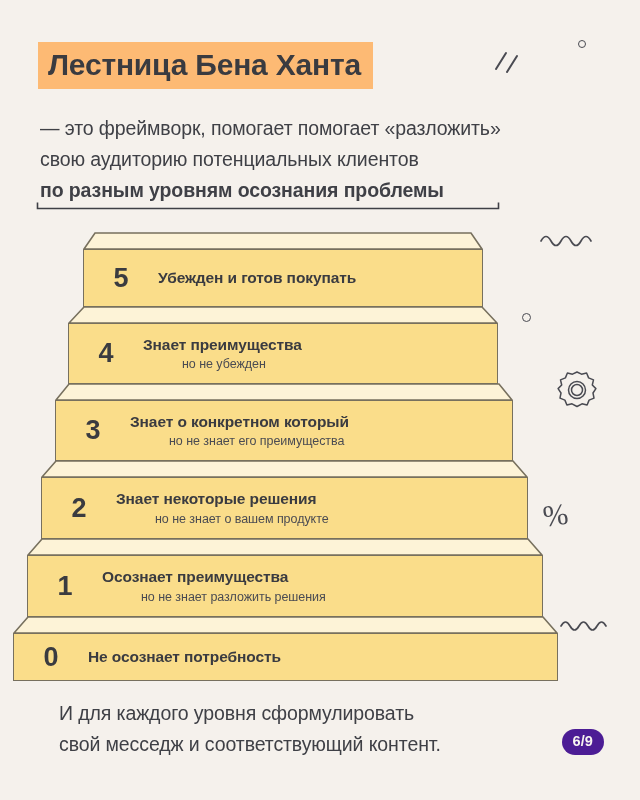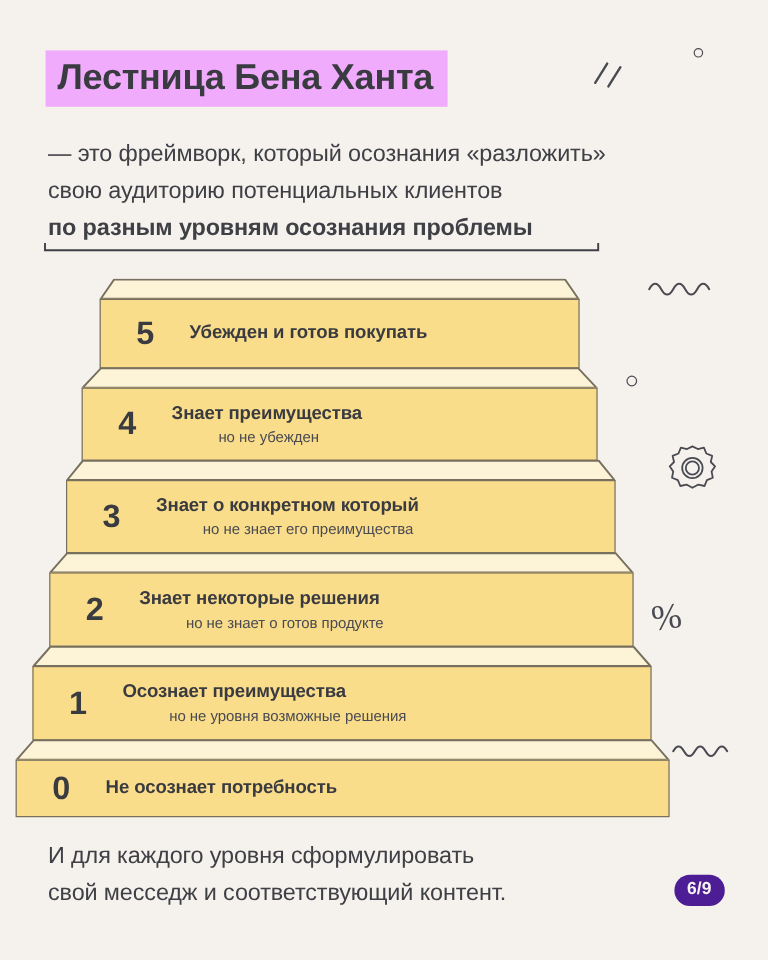--- a/index.html
+++ b/index.html
@@ -24,21 +24,21 @@
   }
 
   
   .title-wrap {
     position: absolute;
     left: 38px;
     top: 42px;
   }
   .title {
     display: inline-block;
-    background: #f0abfc;
+    background: #fdba74;
     font-size: 30px;
     font-weight: 700;
     letter-spacing: -0.2px;
     line-height: 1.0;
     padding: 8px 12px 9px 10px;
     color: #3a3b40;
     white-space: nowrap;
   }
 
   
@@ -137,20 +137,21 @@
     top: 698px;
     width: 560px;
     font-size: 19.5px;
     line-height: 31px;
     color: #3f4046;
     letter-spacing: -0.1px;
   }
   .footer-line {
     display: block;
     white-space: nowrap;
+    margin-left: 19px;
   }
   .page-badge {
     position: absolute;
     right: 36px;
     top: 729px;
     background: #4c1d95;
     color: #f7f4f0;
     font-size: 14.5px;
     font-weight: 700;
     border-radius: 999px;
@@ -181,21 +182,21 @@
 </head>
 <body>
 
 <div class="slide">
 
   <div class="title-wrap">
     <span class="title">Лестница Бена Ханта</span>
   </div>
 
   <div class="lead">
-    <span class="lead-line">— это фреймворк, который осознания «разложить»</span>
+    <span class="lead-line">— это фреймворк, помогает помогает «разложить»</span>
     <span class="lead-line">свою аудиторию потенциальных клиентов</span>
     <span class="lead-line em">
       <span>по разным уровням осознания проблемы</span>
       <svg class="bracket-underline" viewBox="0 0 464 9">
         <path d="M1.5 1.5 L1.5 7.5 L462.5 7.5 L462.5 1.5" fill="none" stroke="#3f4046" stroke-width="1.6"></path>
       </svg>
     </span>
   </div>
 
   <div class="stairs">
@@ -239,34 +240,34 @@
     </div>
 
     <div class="step" style="left:41px; top:228px; width:487px; height:79px;">
       <svg class="step-top" viewBox="0 0 487 18" preserveAspectRatio="none">
         <path d="M15 1 L472 1 L486 17 L1 17 Z" fill="#fdf3d7" stroke="#77705e" stroke-width="1.6" vector-effect="non-scaling-stroke"></path>
       </svg>
       <div class="step-face" style="height:62px;">
         <div class="step-num">2</div>
         <div class="step-textcol">
           <div class="step-title">Знает некоторые решения</div>
-          <div class="step-sub">но не знает о готов продукте</div>
+          <div class="step-sub">но не знает о вашем продукте</div>
         </div>
       </div>
     </div>
 
     <div class="step" style="left:27px; top:306px; width:516px; height:79px;">
       <svg class="step-top" viewBox="0 0 516 18" preserveAspectRatio="none">
         <path d="M15 1 L501 1 L515 17 L1 17 Z" fill="#fdf3d7" stroke="#77705e" stroke-width="1.6" vector-effect="non-scaling-stroke"></path>
       </svg>
       <div class="step-face" style="height:62px;">
         <div class="step-num">1</div>
         <div class="step-textcol">
           <div class="step-title">Осознает преимущества</div>
-          <div class="step-sub">но не уровня возможные решения</div>
+          <div class="step-sub">но не знает разложить решения</div>
         </div>
       </div>
     </div>
 
     <div class="step" style="left:13px; top:384px; width:545px; height:65px;">
       <svg class="step-top" viewBox="0 0 545 18" preserveAspectRatio="none">
         <path d="M15 1 L530 1 L544 17 L1 17 Z" fill="#fdf3d7" stroke="#77705e" stroke-width="1.6" vector-effect="non-scaling-stroke"></path>
       </svg>
       <div class="step-face" style="height:48px;">
         <div class="step-num">0</div>

